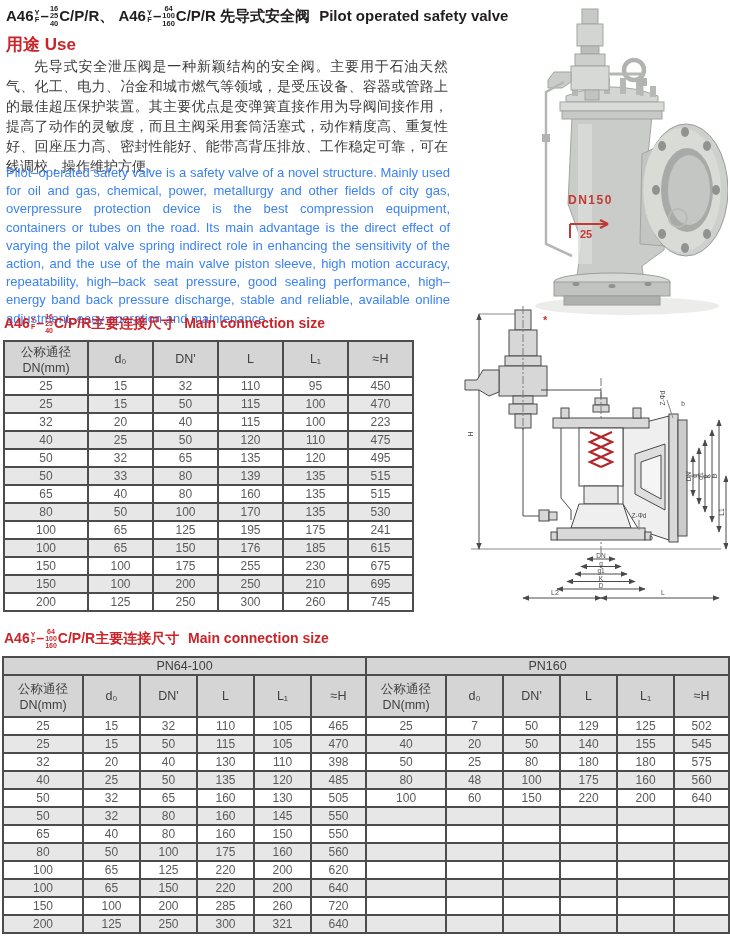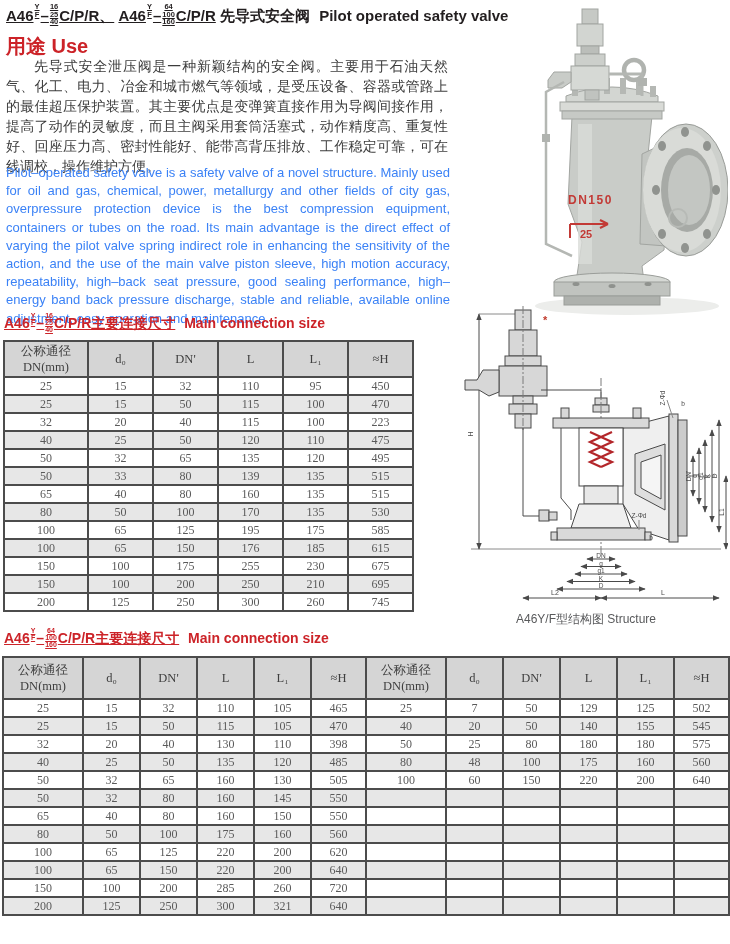--- a/index.html
+++ b/index.html
@@ -2,34 +2,34 @@
 <html style="--accent: #cc2328;"><head>
 <meta charset="utf-8">
 <style>
   html,body{margin:0;padding:0;background:#ffffff;}
   #page{
     position:relative;width:730px;height:944px;overflow:hidden;
     font-family:"Liberation Sans","DejaVu Sans",sans-serif;color:#3f3f3f;background:#fff;
   }
   
   .title{position:absolute;left:6px;top:3px;width:720px;font-size:15px;font-weight:bold;color:#221e1f;line-height:26px;white-space:nowrap;}
-  .model{display:inline-flex;align-items:flex-start;font-weight:bold;text-decoration:underline;}
+  .model{display:inline-flex;align-items:center;font-weight:bold;}
   .stack{display:inline-flex;flex-direction:column;align-items:center;font-size:7.5px;line-height:7.5px;font-weight:bold;margin:0 1px;}
   .stack i{font-style:normal;display:block;}
   .en-gap{margin-left:5px;margin-top:12px;}
   
   .red{color:var(--accent,#cc2328);}
-  .use-heading{position:absolute;left:6px;top:33px;font-size:20px;font-weight:bold;}
+  .use-heading{position:absolute;left:6px;top:33px;font-size:17px;font-weight:bold;}
   .sec-heading{position:absolute;left:4px;font-size:14px;font-weight:bold;white-space:nowrap;line-height:22px;}
   .sec-heading .stack{font-size:7px;line-height:7px;}
   
   .para-zh{position:absolute;left:6px;top:56px;width:442px;font-size:14px;line-height:20px;color:#3c3c3c;text-align:justify;text-indent:2em;}
   .para-en{position:absolute;left:6px;top:164px;width:444px;font-size:13px;line-height:18.2px;color:#3b82f6;text-align:justify;}
   
-  table{border-collapse:collapse;table-layout:fixed;font-family:Liberation Serif, serif;}
+  table{border-collapse:collapse;table-layout:fixed;}
   th,td{border:2px solid #4c4c4c;text-align:center;vertical-align:middle;padding:0;font-weight:normal;}
   td{font-size:12px;color:#5a5a5a;height:16px;}
   th{font-size:12.5px;color:#3f3f3f;background:#d5d5d5;white-space:pre-line;}
   tr.alt td{background:#e7e7e7;}
   #table1{position:absolute;left:3px;top:340px;width:409px;}
   #table1 thead th{height:34px;}
   #table2{position:absolute;left:2px;top:656px;width:726px;}
   #table2 thead tr.pn th{height:16px;}
   #table2 thead tr.cols th{height:40px;}
   #table2 td{height:16px;}
@@ -251,21 +251,21 @@
           <td>170</td>
           <td>135</td>
           <td>530</td>
         </tr>
         <tr>
           <td>100</td>
           <td>65</td>
           <td>125</td>
           <td>195</td>
           <td>175</td>
-          <td>585</td>
+          <td>241</td>
         </tr>
         <tr class="alt">
           <td>100</td>
           <td>65</td>
           <td>150</td>
           <td>176</td>
           <td>185</td>
           <td>615</td>
         </tr>
         <tr>
@@ -388,21 +388,20 @@
         <text x="281" y="206" transform="rotate(-90 281 206)">L1</text>
         <text x="222" y="92" transform="rotate(-90 222 92)">Z-Φd</text>
         <text x="240" y="100">b</text>
         <text x="196" y="212">Z-Φd</text>
         <text x="208" y="234">b</text>
       </g>
       <polyline points="224,94 230,112" stroke="#8a8a8a"></polyline>
       <polyline points="196,214 196,224" stroke="#8a8a8a"></polyline>
     </g>
   </svg>
-  <div class="diagram-caption">A46Y/F型结构图 Structure</div>
 
   <div class="sec-heading red" style="top:627px;">
     <span class="model">
       <span>A46</span>
       <span class="stack">
           <i>Y</i>
           <i>F</i>
         </span>
       <span>–</span>
       <span class="stack">
@@ -424,20 +423,24 @@
         <col style="width:57px">
         <col style="width:55px">
       <col style="width:80px">
         <col style="width:57px">
         <col style="width:57px">
         <col style="width:57px">
         <col style="width:57px">
         <col style="width:55px">
     </colgroup>
     <thead>
+      <tr class="pn">
+        <th colspan="6">PN64-100</th>
+        <th colspan="6">PN160</th>
+      </tr>
       <tr class="cols">
         <th>公称通径
 DN(mm)</th>
         <th>d₀</th>
         <th>DN'</th>
         <th>L</th>
         <th>L₁</th>
         <th>≈H</th>
         <th>公称通径
 DN(mm)</th>

